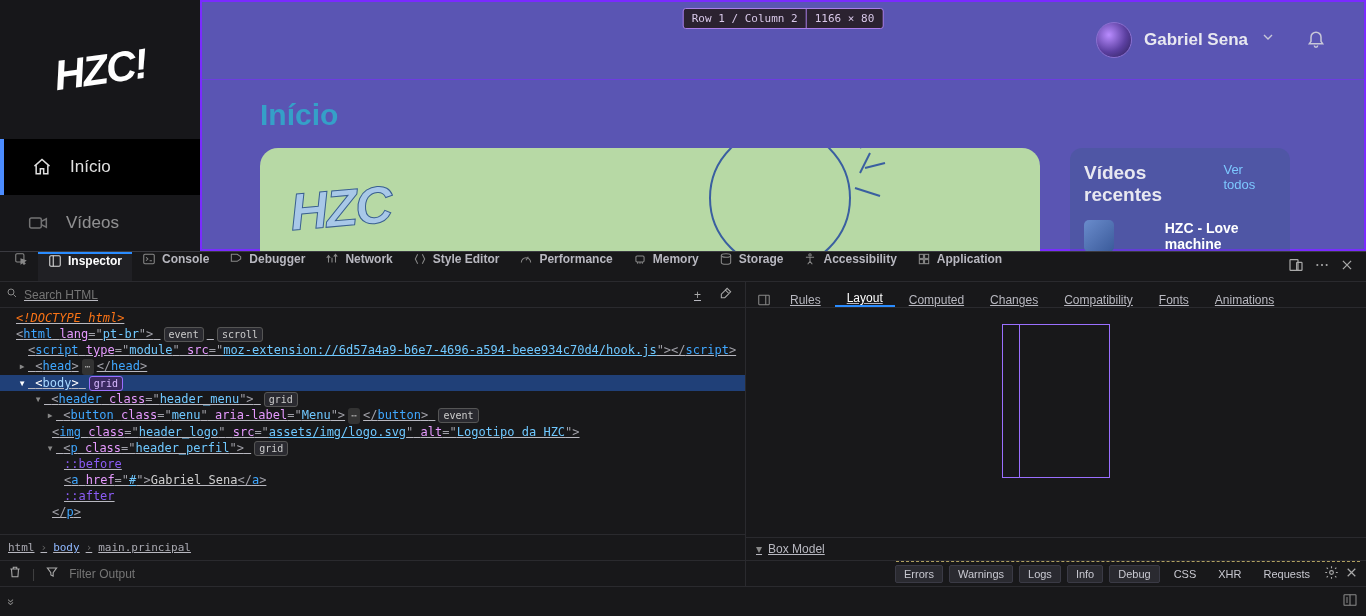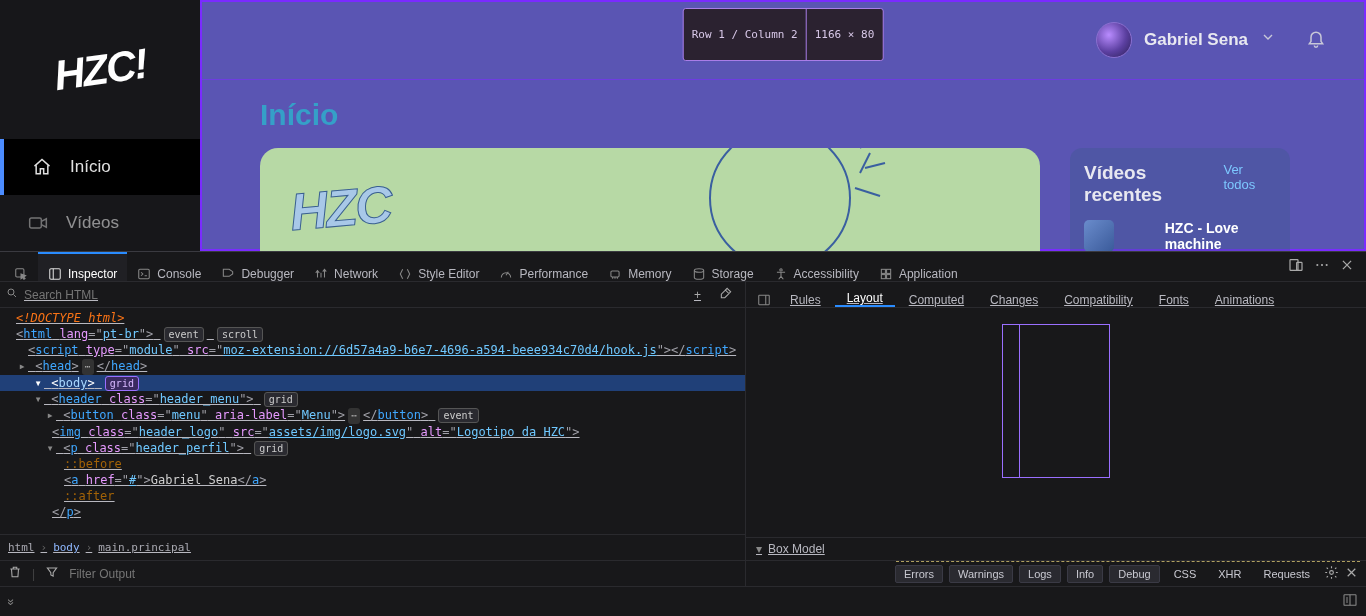--- a/index.html
+++ b/index.html
@@ -81,21 +81,21 @@
     transform: translateX(-50%);
     display: flex;
     background: #2b2230;
     border: 1px solid #a97de8;
     border-radius: 3px;
     font-size: 11px;
     font-family: monospace;
     color: #d8c8e8;
     overflow: hidden;
   }
-  .grid-tag span { padding: 19px 8px; }
+  .grid-tag span { padding: 3px 8px; }
   .grid-tag span:first-child { border-right: 1px solid #a97de8; }
 
   .app-header {
     height: 80px;
     border-bottom: 1px solid rgba(122,43,255,0.6);
     display: flex;
     align-items: center;
     justify-content: flex-end;
     padding-right: 40px;
     gap: 30px;
@@ -195,27 +195,28 @@
   .dt-tabs {
     height: 30px;
     background: #18181a;
     border-bottom: 1px solid #2a2a2e;
     display: flex;
     align-items: stretch;
     padding: 0 4px;
   }
   .dt-tab {
     display: flex;
-    align-items: flex-end;
+    align-items: flex-start;
     gap: 6px;
     padding: 0 10px;
     color: #b8b8c0;
     cursor: pointer;
     font-size: 12px;
     white-space: nowrap;
+    font-weight: bold;
   }
   .dt-tab.active {
     color: #fff;
     border-top: 2px solid #2a8cff;
     background: #202024;
   }
   .dt-tab .ticon { width: 14px; height: 14px; display: inline-flex; align-items: center; justify-content: center; color: #888; }
   .dt-tab.active .ticon { color: #ddd; }
   .dt-tabs-spacer { flex: 1; }
   .dt-right-icons { display: flex; align-items: center; gap: 10px; padding: 0 8px; }
@@ -287,21 +288,21 @@
     color: #888;
     cursor: pointer;
   }
   .t-doctype { color: #f97316; font-style: italic; }
   .t-tag { color: #3fa7ff; }
   .t-attr-name { color: #e69aff; }
   .t-attr-val { color: #6fc8ff; }
   .t-attr-val.underline { text-decoration: underline; }
   .t-punct { color: #a0a0a8; }
   .t-text { color: #d0d0d0; }
-  .t-pseudo { color: #a16207; }
+  .t-pseudo { color: #8b5cf6; }
   .badge {
     display: inline-block;
     border: 1px solid #555;
     border-radius: 3px;
     padding: 0 4px;
     font-size: 10px;
     margin: 0 3px;
     color: #ccc;
     background: #2a2a30;
     line-height: 13px;
@@ -713,21 +714,21 @@
           <span class="t-punct">&lt;</span><span class="t-tag">script</span>
           <span class="t-attr-name"> type</span><span class="t-punct">="</span><span class="t-attr-val">module</span><span class="t-punct">"</span>
           <span class="t-attr-name"> src</span><span class="t-punct">="</span><span class="t-attr-val underline">moz-extension://6d57a4a9-b6e7-4696-a594-beee934c70d4/hook.js</span><span class="t-punct">"&gt;&lt;/</span><span class="t-tag">script</span><span class="t-punct">&gt;</span>
         </div>
 
         <div class="dom-line" style="padding-left:16px;">
           <span class="twisty">▸</span>
           <span class="t-punct">&lt;</span><span class="t-tag">head</span><span class="t-punct">&gt;</span><span class="ellipsis-badge">⋯</span><span class="t-punct">&lt;/</span><span class="t-tag">head</span><span class="t-punct">&gt;</span>
         </div>
 
-        <div class="dom-line selected" style="padding-left:32px;">
+        <div class="dom-line selected" style="padding-left:16px;">
           <span class="twisty" style="color:#fff;">▾</span>
           <span class="t-punct" style="color:#fff;">&lt;</span><span class="t-tag" style="color:#a8d8ff;">body</span><span class="t-punct" style="color:#fff;">&gt;</span>
           <span class="badge grid-on">grid</span>
         </div>
 
         <div class="dom-line" style="padding-left:32px;">
           <span class="twisty">▾</span>
           <span class="t-punct">&lt;</span><span class="t-tag">header</span>
           <span class="t-attr-name"> class</span><span class="t-punct">="</span><span class="t-attr-val">header_menu</span><span class="t-punct">"&gt;</span>
           <span class="badge grid">grid</span>

